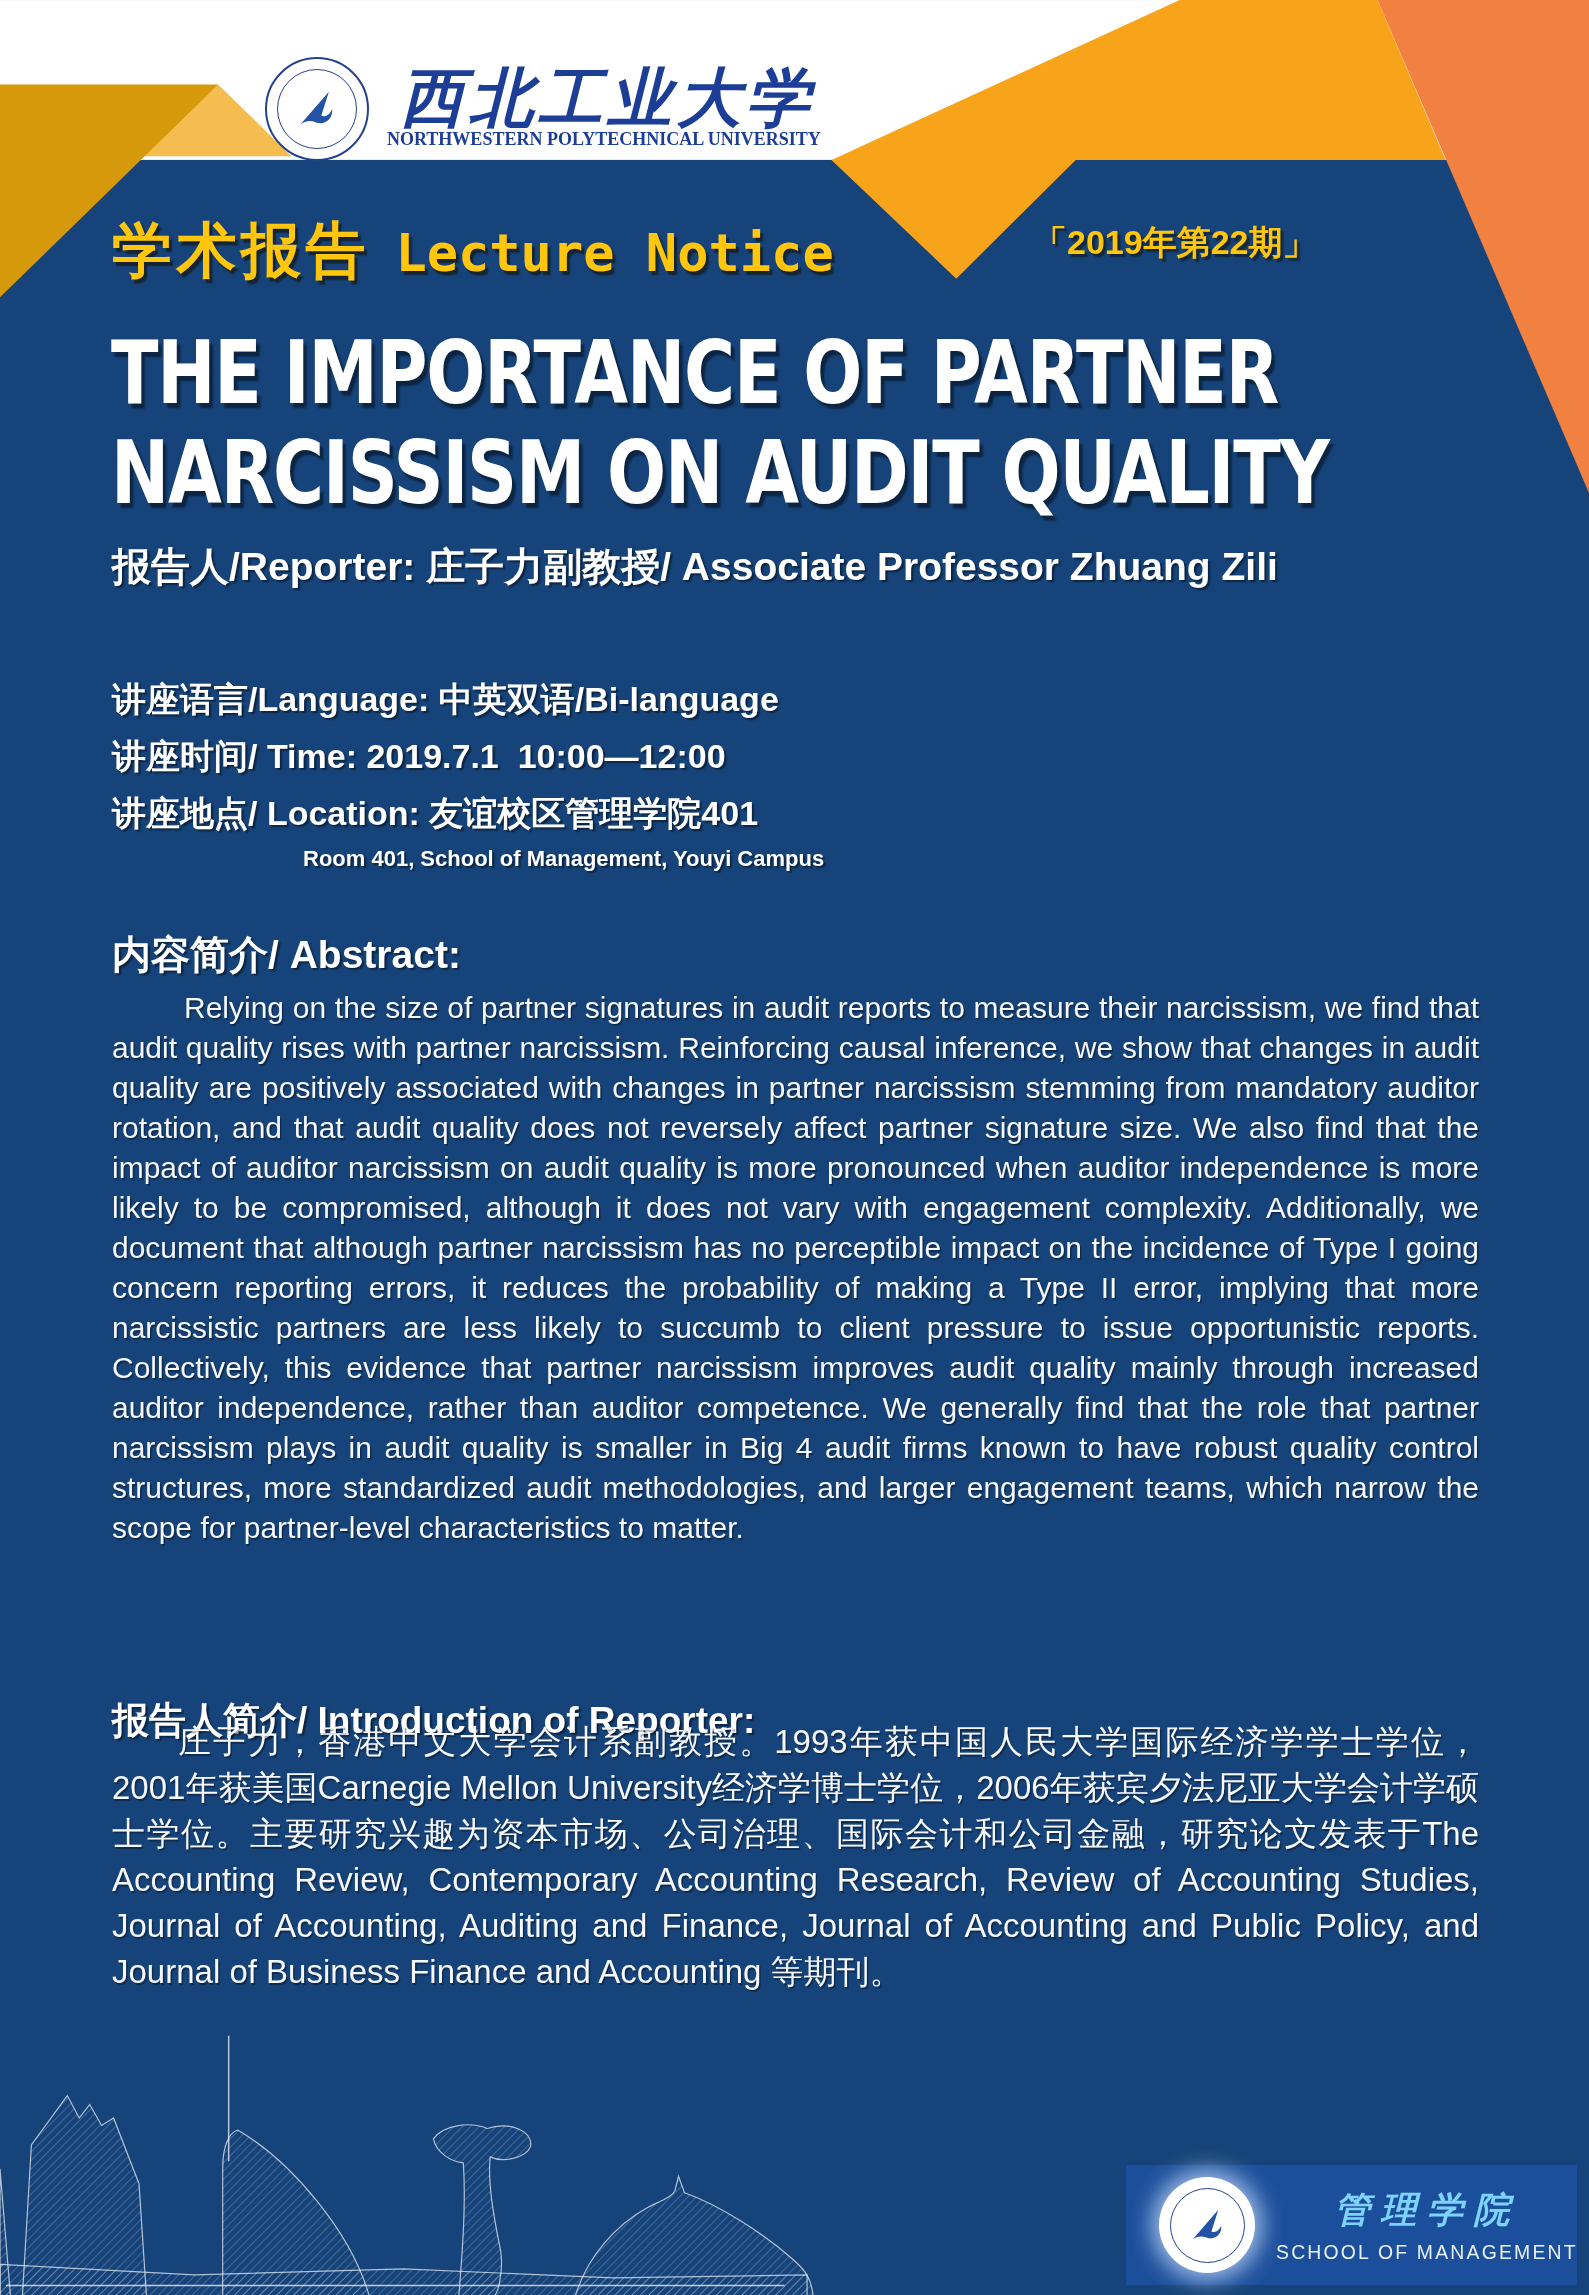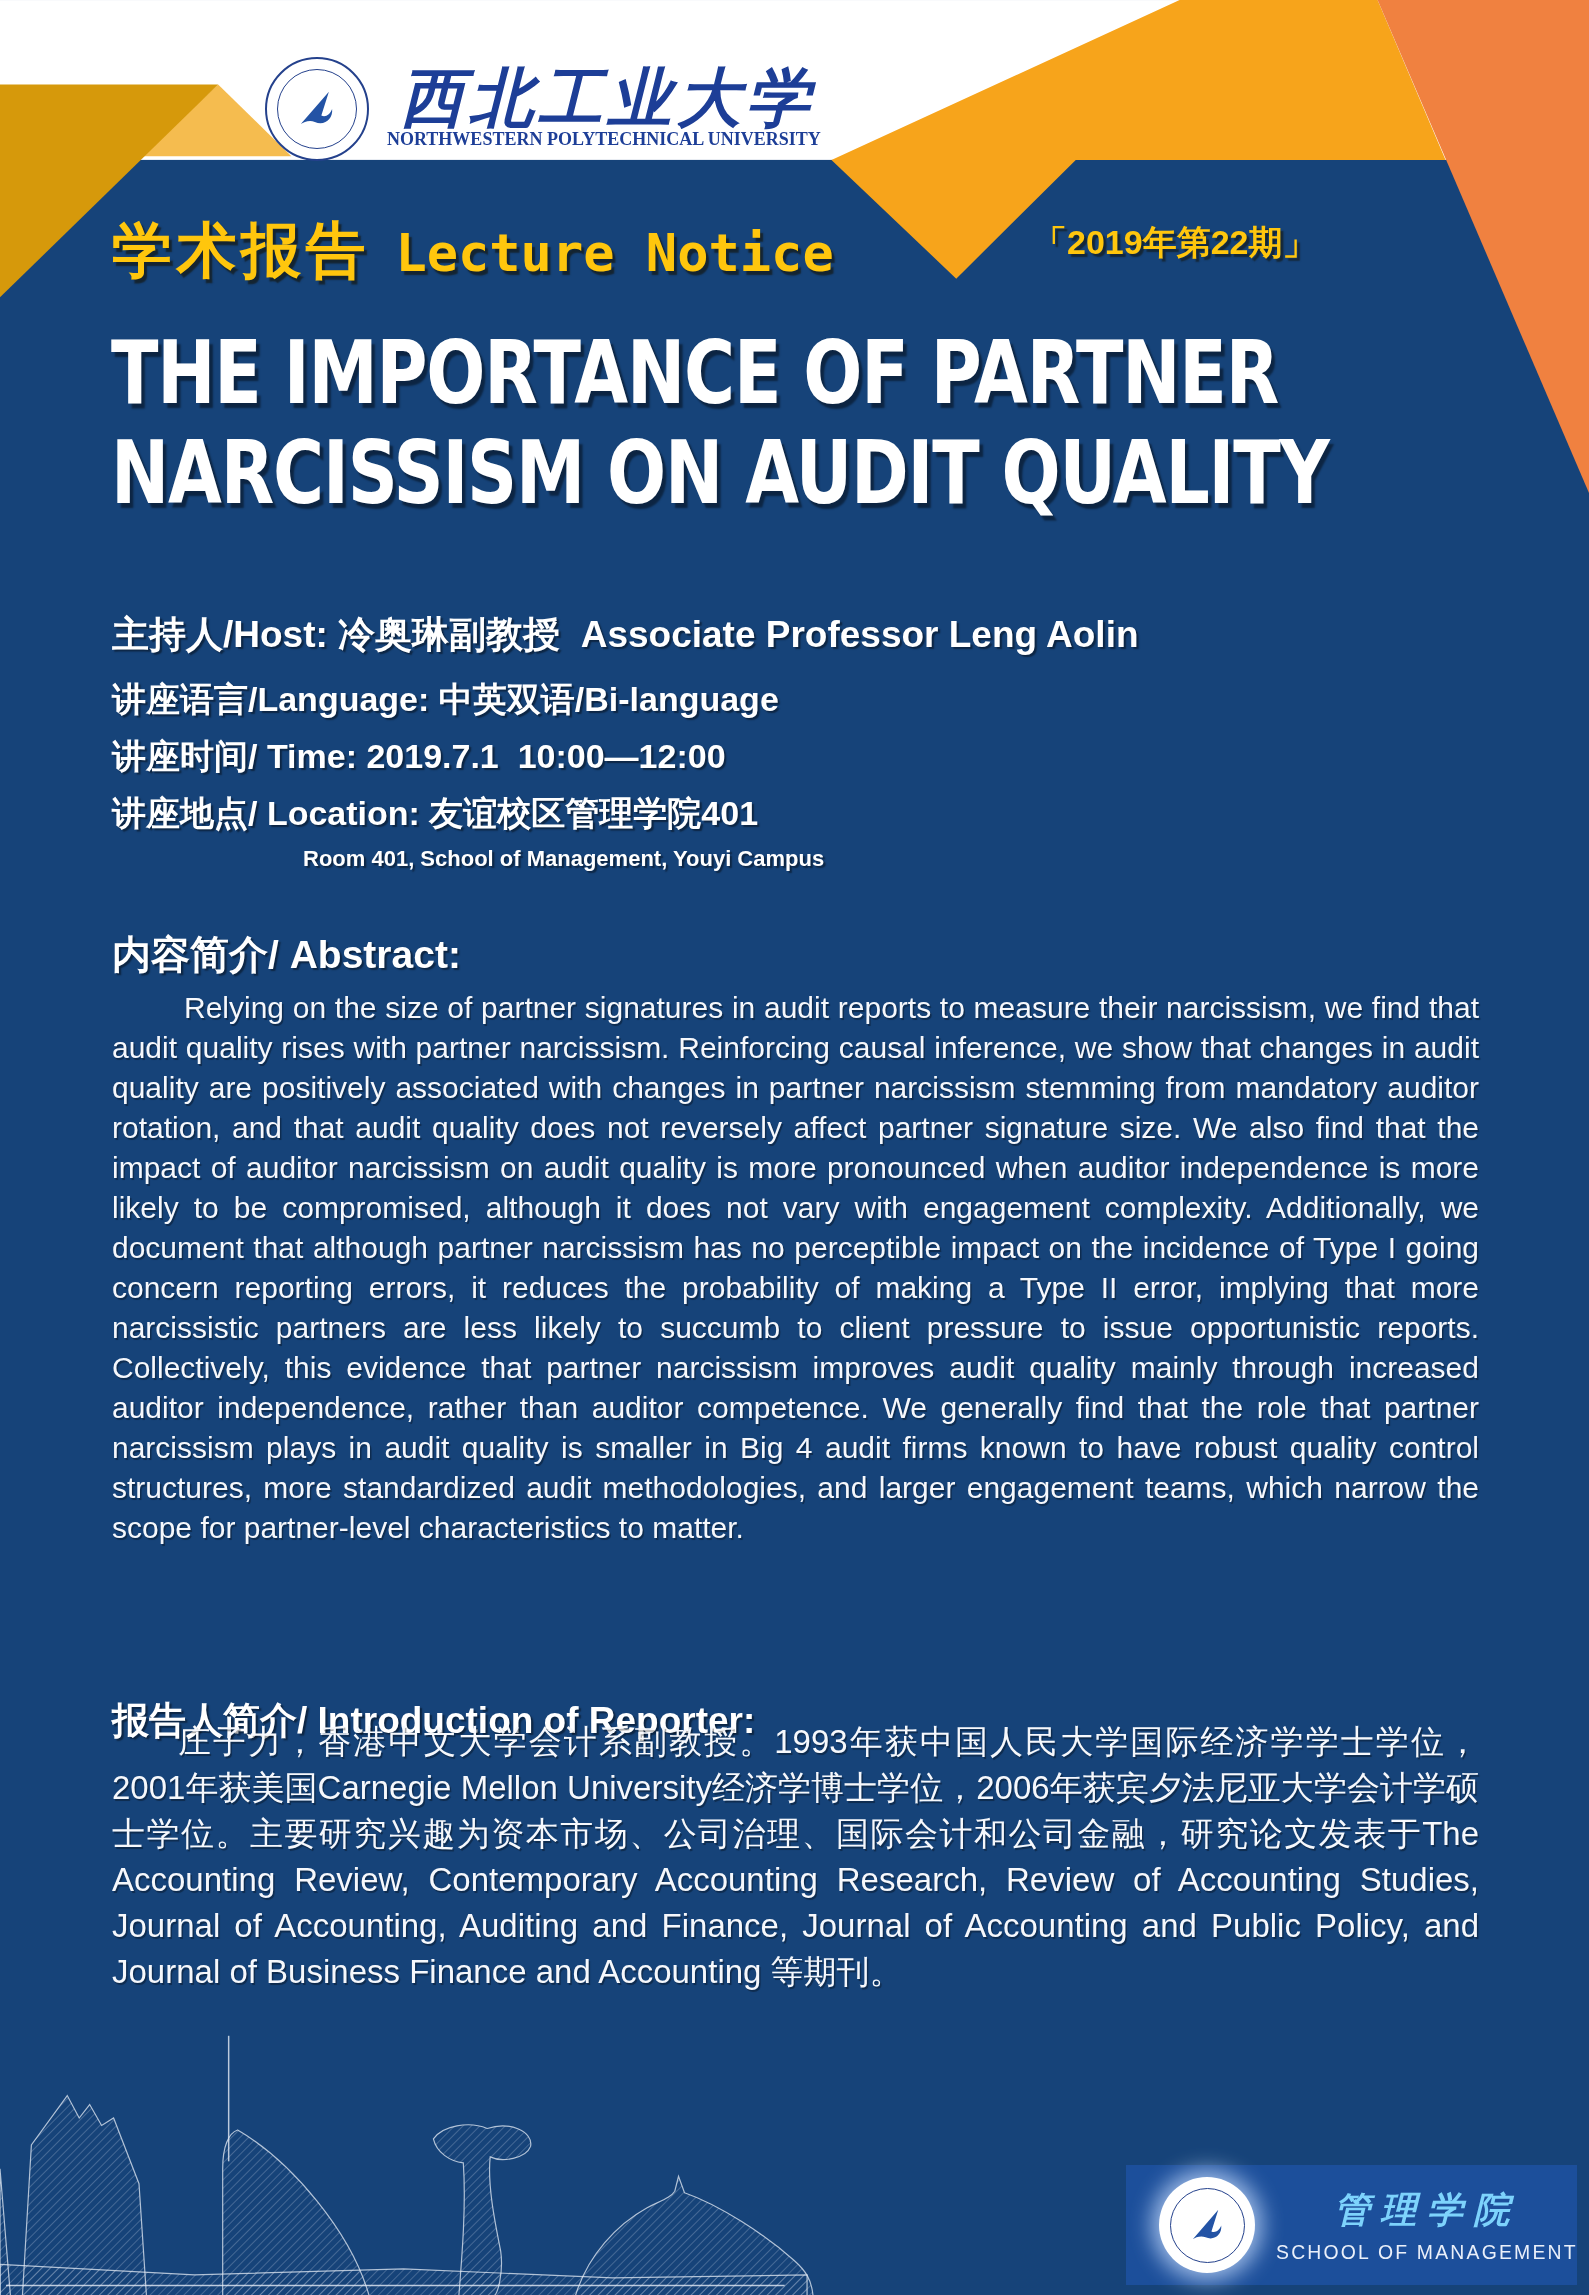--- a/index.html
+++ b/index.html
@@ -100,21 +100,21 @@
     <span class="banner-cn">学术报告</span>
     <span class="banner-en">Lecture Notice</span>
   </div>
   <div class="abs issue">「2019年第22期」</div>
 
   <div class="abs main-title">
     <div>THE IMPORTANCE OF PARTNER</div>
     <div>NARCISSISM ON AUDIT QUALITY</div>
   </div>
 
-  <div class="abs info i-host">主持人/Host: 冷奥琳副教授  Associate Professor Leng Aolin</div>
+  <div class="abs info i-reporter">报告人/Reporter: 庄子力副教授/ Associate Professor Zhuang Zili</div>
   <div class="abs info i-lang">讲座语言/Language: 中英双语/Bi-language</div>
   <div class="abs info i-time">讲座时间/ Time: 2019.7.1  10:00—12:00</div>
   <div class="abs info i-loc">讲座地点/ Location: 友谊校区管理学院401</div>
   <div class="abs info i-locen">Room 401, School of Management, Youyi Campus</div>
 
   <div class="abs sec-head h-abs">内容简介/ Abstract:</div>
   <div class="abs body-text t-abs">Relying on the size of partner signatures in audit reports to measure their narcissism, we find that audit quality rises with partner narcissism. Reinforcing causal inference, we show that changes in audit quality are positively associated with changes in partner narcissism stemming from mandatory auditor rotation, and that audit quality does not reversely affect partner signature size. We also find that the impact of auditor narcissism on audit quality is more pronounced when auditor independence is more likely to be compromised, although it does not vary with engagement complexity. Additionally, we document that although partner narcissism has no perceptible impact on the incidence of Type I going concern reporting errors, it reduces the probability of making a Type II error, implying that more narcissistic partners are less likely to succumb to client pressure to issue opportunistic reports. Collectively, this evidence that partner narcissism improves audit quality mainly through increased auditor independence, rather than auditor competence. We generally find that the role that partner narcissism plays in audit quality is smaller in Big 4 audit firms known to have robust quality control structures, more standardized audit methodologies, and larger engagement teams, which narrow the scope for partner-level characteristics to matter.</div>
 
   <div class="abs sec-head h-intro">报告人简介/ Introduction of Reporter:</div>
   <div class="abs body-text t-intro">庄子力，香港中文大学会计系副教授。1993年获中国人民大学国际经济学学士学位，2001年获美国Carnegie Mellon University经济学博士学位，2006年获宾夕法尼亚大学会计学硕士学位。主要研究兴趣为资本市场、公司治理、国际会计和公司金融，研究论文发表于The Accounting Review, Contemporary Accounting Research, Review of Accounting Studies, Journal of Accounting, Auditing and Finance, Journal of Accounting and Public Policy, and Journal of Business Finance and Accounting 等期刊。</div>

